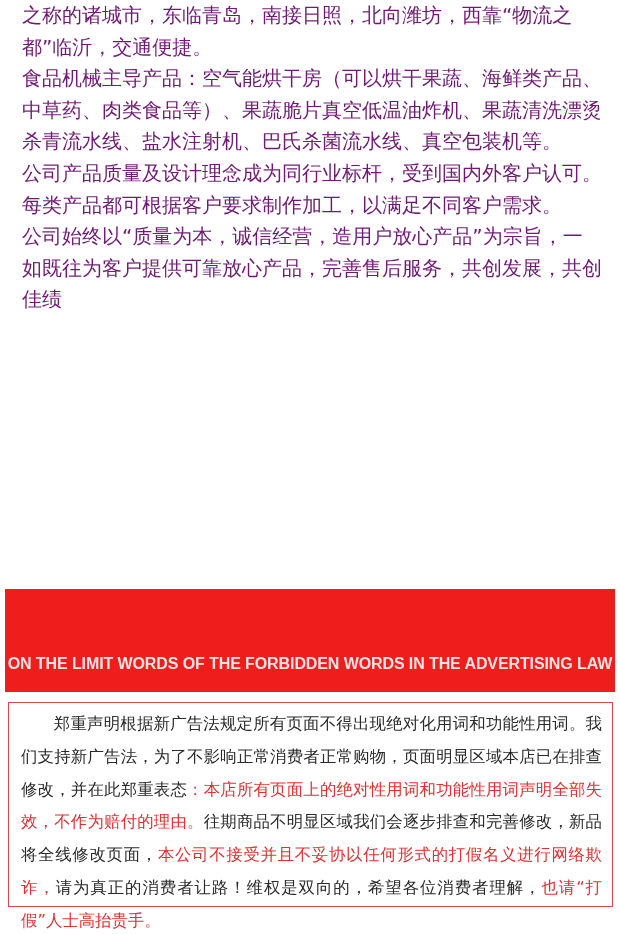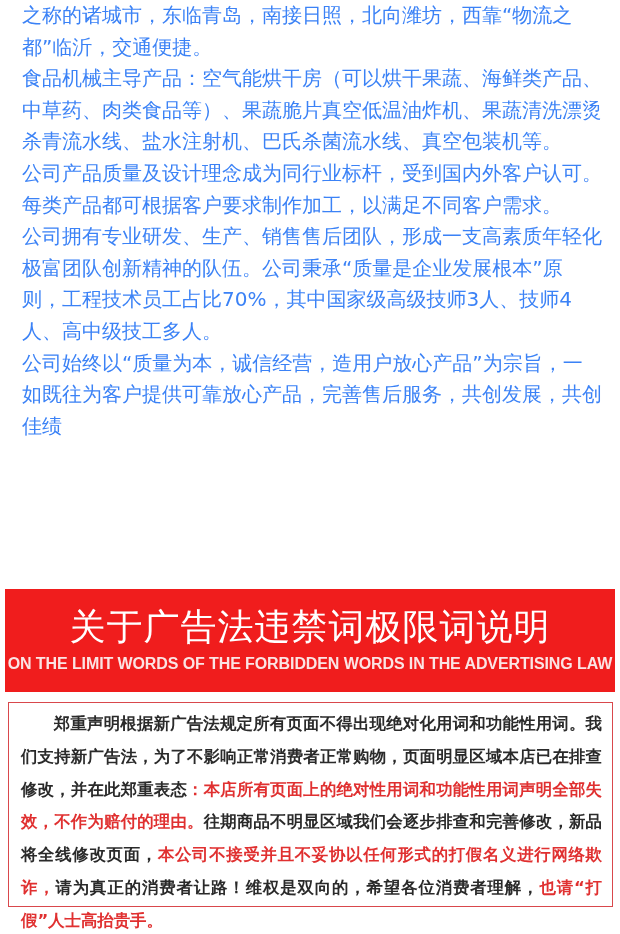--- a/index.html
+++ b/index.html
@@ -6,21 +6,21 @@
     html, body { width: 620px; height: 934px; background: #ffffff; overflow: hidden; }
     body { position: relative; font-family: "DejaVu Sans", "Liberation Sans", sans-serif; color: #1a1a1a; }
 
     .intro {
       position: absolute;
       left: 22px; top: 0px;
       width: 580px;
       font-size: 20px;
       line-height: 31.6px;
       letter-spacing: 0px;
-      color: #3b82f6;
+      color: #701a75;
     }
     .intro p { margin: 0; }
 
     .banner {
       position: absolute;
       left: 5px; top: 589px;
       width: 610px; height: 103px;
       background: #f01d1d;
       text-align: center;
       color: #ffffff;
@@ -46,36 +46,33 @@
 
     .notice {
       position: absolute;
       left: 8px; top: 702px;
       width: 605px; height: 205px;
       border: 1px solid #d9484c;
       padding: 5px 10px 0 12px;
       font-size: 16.4px;
       line-height: 32.8px;
       color: #2a2a2a;
-      font-weight: bold;
     }
     .notice p { text-indent: 2em; text-align: justify; }
     .red { color: #e03030; }
   </style>
 </head>
 <body>
 
 <div class="intro">
   <p>之称的诸城市，东临青岛，南接日照，北向潍坊，西靠“物流之都”临沂，交通便捷。</p>
   <p>食品机械主导产品：空气能烘干房（可以烘干果蔬、海鲜类产品、中草药、肉类食品等）、果蔬脆片真空低温油炸机、果蔬清洗漂烫杀青流水线、盐水注射机、巴氏杀菌流水线、真空包装机等。</p>
   <p>公司产品质量及设计理念成为同行业标杆，受到国内外客户认可。每类产品都可根据客户要求制作加工，以满足不同客户需求。</p>
-  <p>公司拥有专业研发、生产、销售售后团队，形成一支高素质年轻化极富团队创新精神的队伍。公司秉承“质量是企业发展根本”原则，工程技术员工占比70%，其中国家级高级技师3人、技师4人、高中级技工多人。</p>
   <p>公司始终以“质量为本，诚信经营，造用户放心产品”为宗旨，一如既往为客户提供可靠放心产品，完善售后服务，共创发展，共创佳绩</p>
 </div>
 
 <div class="banner">
-  <div class="banner-title">关于广告法违禁词极限词说明</div>
   <div class="banner-sub">ON THE LIMIT WORDS OF THE FORBIDDEN WORDS IN THE ADVERTISING LAW</div>
 </div>
 
 <div class="notice">
   <p><span>郑重声明根据新广告法规定所有页面不得出现绝对化用词和功能性用词。我们支持新广告法，为了不影响正常消费者正常购物，页面明显区域本店已在排查修改，并在此郑重表态</span><span class="red">：本店所有页面上的绝对性用词和功能性用词声明全部失效，不作为赔付的理由。</span><span>往期商品不明显区域我们会逐步排查和完善修改，新品将全线修改页面，</span><span class="red">本公司不接受并且不妥协以任何形式的打假名义进行网络欺诈，</span><span>请为真正的消费者让路！维权是双向的，希望各位消费者理解，</span><span class="red">也请“打假”人士高抬贵手。</span></p>
 </div>
 
 </body></html>

